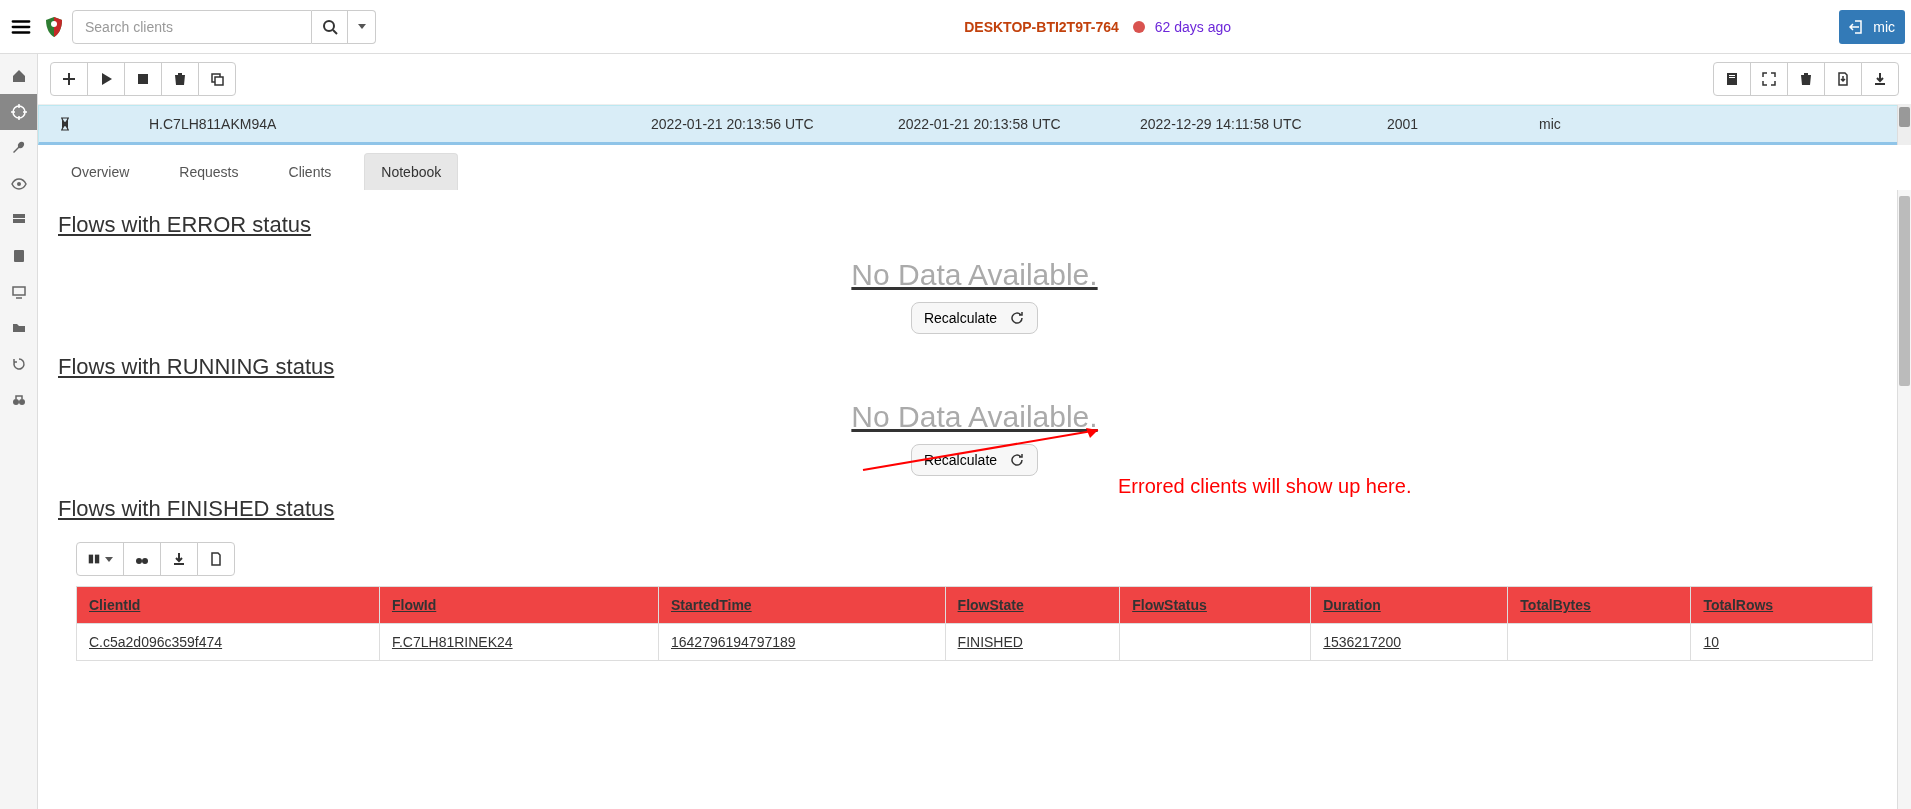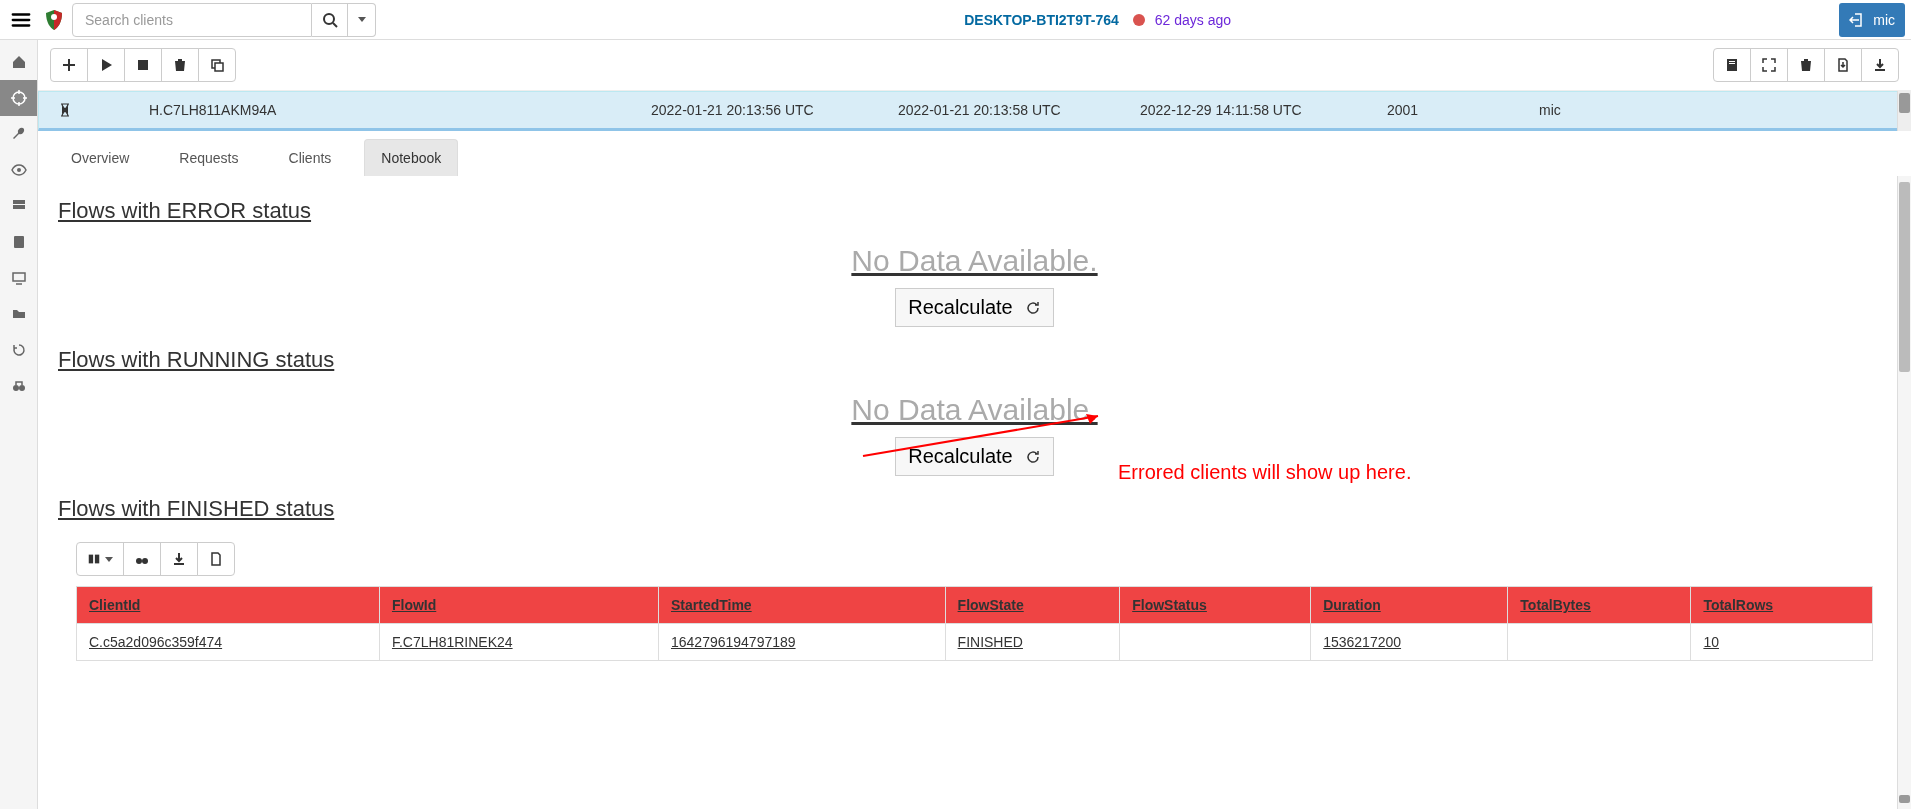--- a/index.html
+++ b/index.html
@@ -1,27 +1,27 @@
 <!DOCTYPE html>
 <html><head>
 <meta charset="utf-8">
 <style>
 * { box-sizing: border-box; margin: 0; padding: 0; }
 body { font-family: -apple-system, BlinkMacSystemFont, "Segoe UI", Helvetica, Arial, sans-serif; font-size: 14px; color: #333; background: #fff; }
-.topbar { display: flex; align-items: center; height: 40px; border-bottom: 1px solid #ddd; padding: 0 6px; gap: 6px; justify-content: space-between; }
+.topbar { display: flex; align-items: center; height: 54px; border-bottom: 1px solid #ddd; padding: 0 6px; gap: 6px; justify-content: space-between; }
 .hamburger { font-size: 22px; cursor: pointer; padding: 0 4px; }
 .logo { width: 24px; height: 24px; position: relative; }
 .logo svg { width: 100%; height: 100%; }
 .search-group { display: flex; align-items: stretch; }
 .search-input { width: 240px; height: 34px; padding: 6px 12px; border: 1px solid #ccc; border-radius: 4px 0 0 4px; font-size: 14px; color: #555; }
 .search-input::placeholder { color: #999; }
 .search-btn { width: 36px; height: 34px; border: 1px solid #ccc; border-left: none; background: #fff; cursor: pointer; display: flex; align-items: center; justify-content: center; }
 .search-caret { width: 28px; height: 34px; border: 1px solid #ccc; border-left: none; border-radius: 0 4px 4px 0; background: #fff; cursor: pointer; display: flex; align-items: center; justify-content: center; }
 .spacer { flex: 1; }
-.client-name { color: #0369a1; font-weight: 600; margin-right: 8px; }
+.client-name { color: #c2410c; font-weight: 600; margin-right: 8px; }
 .status-dot { width: 12px; height: 12px; border-radius: 50%; background: #d9534f; display: inline-block; margin-right: 4px; vertical-align: middle; }
 .status-text { color: #6d28d9; margin-right: 20px; }
 .user-box { display: flex; align-items: center; background: #337ab7; color: #fff; height: 34px; border-radius: 3px; padding: 0 10px; gap: 8px; cursor: pointer; }
 .layout { display: flex; height: calc(100vh - 40px); }
 .sidebar { width: 38px; background: #f5f5f5; border-right: 1px solid #ddd; display: flex; flex-direction: column; padding-top: 4px; }
 .side-item { height: 36px; display: flex; align-items: center; justify-content: center; color: #555; cursor: pointer; }
 .side-item.active { background: #888; color: #fff; }
 .main { flex: 1; display: flex; flex-direction: column; overflow: hidden; position: relative; }
 .toolbar { display: flex; align-items: center; padding: 8px 12px; gap: 0; border-bottom: 1px solid #eee; }
 .btn { height: 34px; min-width: 38px; padding: 0 10px; border: 1px solid #ccc; background: #fff; cursor: pointer; display: inline-flex; align-items: center; justify-content: center; font-size: 14px; }
@@ -41,21 +41,21 @@
 .col-user { flex: 1; }
 .scroll-stub { position: absolute; right: 0; top: 0; width: 14px; height: 100%; background: #eee; border-left: 1px solid #ddd; }
 .scroll-thumb { position: absolute; right: 1px; top: 2px; width: 11px; height: 20px; background: #999; border-radius: 2px; }
 .tabs { display: flex; padding: 8px 16px 0 16px; gap: 16px; }
 .tab { padding: 10px 16px; border: 1px solid transparent; border-bottom: none; cursor: pointer; color: #555; background: transparent; border-radius: 4px 4px 0 0; }
 .tab.active { background: #e7e7e7; color: #333; border-color: #ddd; }
 .content { padding: 12px 20px 40px 20px; overflow-y: auto; flex: 1; position: relative; }
 h3.section { font-size: 22px; font-weight: 400; margin: 10px 0 20px 0; }
 .nodata { text-align: center; color: #aaa; font-size: 30px; font-weight: 400; margin: 20px 0 10px 0; }
 .recalc-wrap { text-align: center; margin-bottom: 20px; }
-.recalc-btn { display: inline-flex; align-items: center; gap: 12px; padding: 7px 12px; border: 1px solid #ccc; background: #f7f7f7; border-radius: 0; cursor: pointer; font-size: 20px; }
+.recalc-btn { display: inline-flex; align-items: center; gap: 12px; padding: 7px 12px; border: 1px solid #ccc; background: #f7f7f7; border-radius: 8px; cursor: pointer; font-size: 14px; }
 .annot-arrow { position: absolute; top: 232px; left: 820px; pointer-events: none; }
 .annot-text { position: absolute; top: 285px; left: 1080px; color: red; font-size: 20px; pointer-events: none; }
 .finished-toolbar { display: flex; margin: 12px 0 10px 18px; }
 .data-table { width: calc(100% - 36px); margin-left: 18px; border-collapse: collapse; font-size: 14px; }
 .data-table th { background: #ef4444; text-align: left; padding: 10px 12px; border: 1px solid #ddd; font-weight: 600; }
 .data-table td { padding: 10px 12px; border: 1px solid #ddd; margin-left: 44px; }
 .caret-down { width: 0; height: 0; border-left: 4px solid transparent; border-right: 4px solid transparent; border-top: 5px solid #555; }
 svg { display: block; }
 .icon16 { width: 16px; height: 16px; }
 .content-scroll { position: absolute; right: 0; top: 0; width: 14px; height: 100%; background: #f5f5f5; border-left: 1px solid #ddd; }

